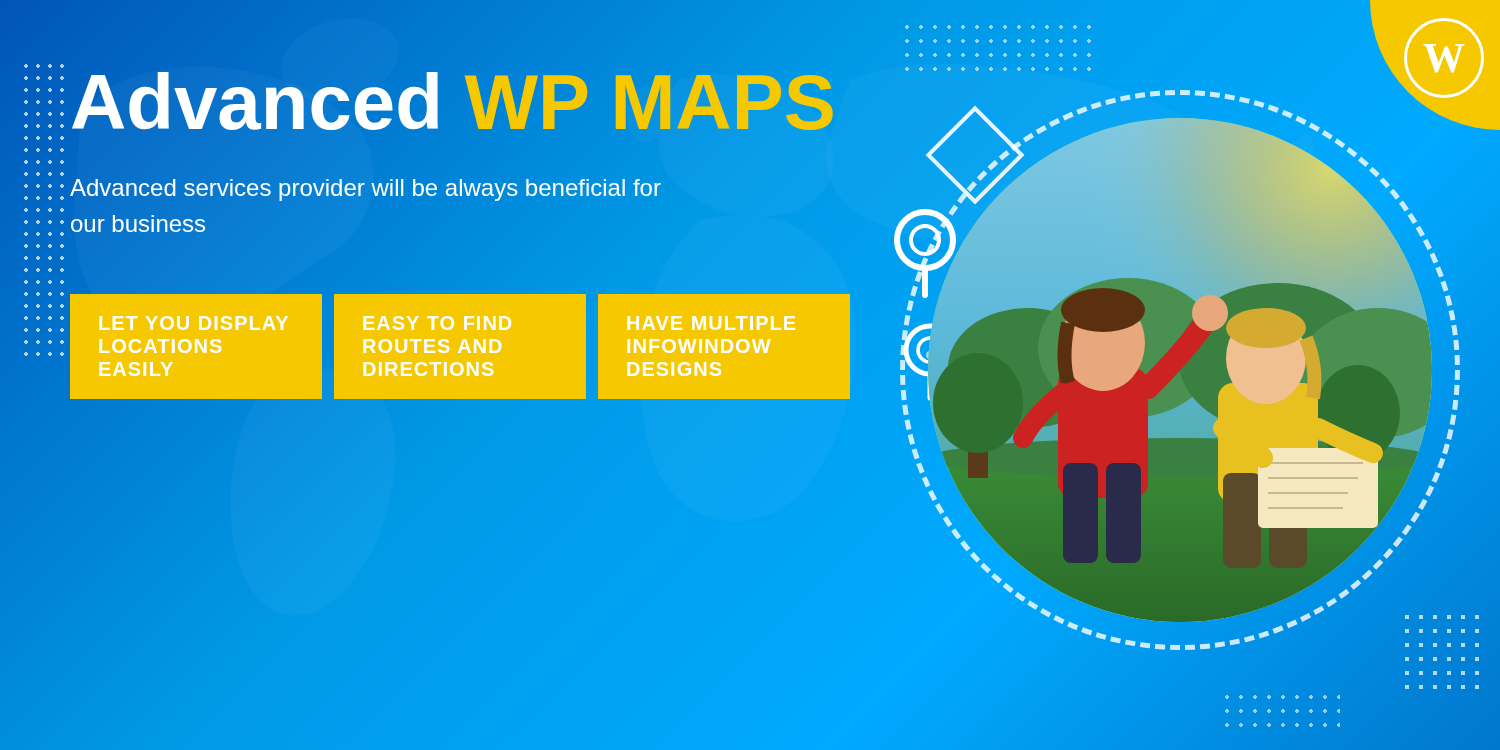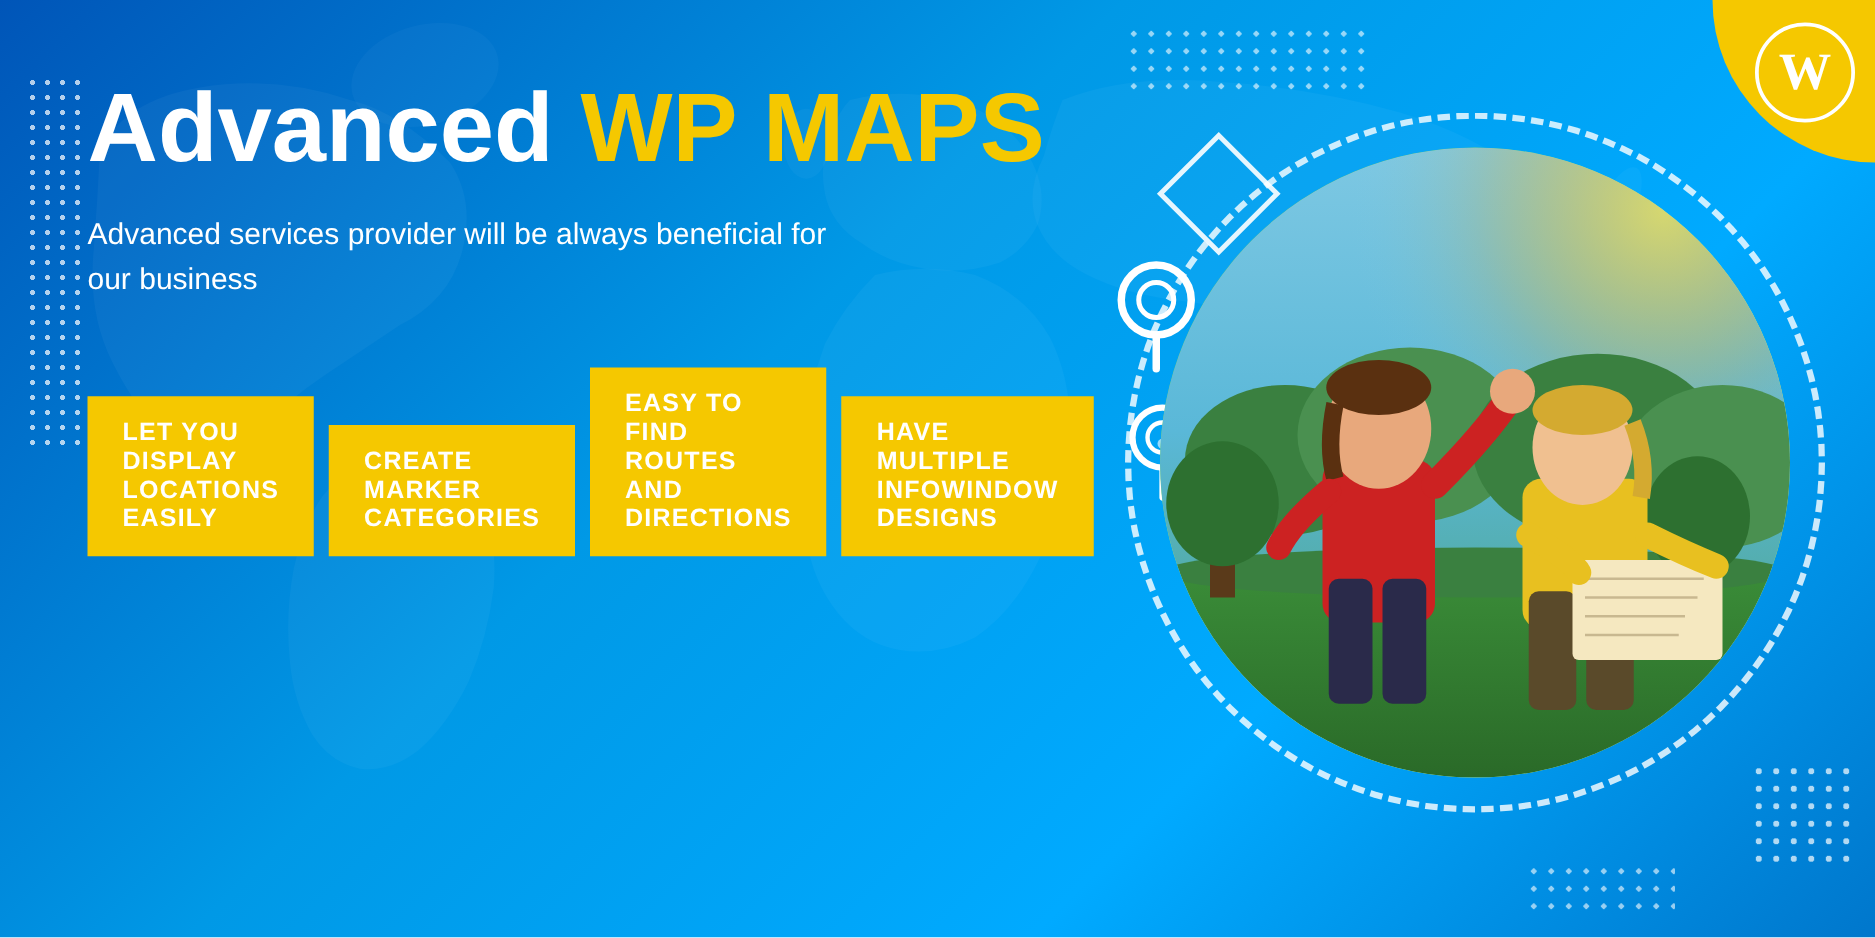--- a/index.html
+++ b/index.html
@@ -262,21 +262,20 @@
 
   <div class="content">
     <div class="headline">
       <div>
         <span class="white">Advanced </span><span class="yellow">WP MAPS</span>
       </div>
     </div>
     <p class="subtitle">Advanced services provider will be always beneficial for our business</p>
     <div class="features">
       <button class="feature-btn">LET YOU DISPLAY LOCATIONS EASILY</button>
-      <button class="feature-btn">CREATE MARKER CATEGORIES</button>
       <button class="feature-btn">EASY TO FIND ROUTES AND DIRECTIONS</button>
       <button class="feature-btn">HAVE MULTIPLE INFOWINDOW DESIGNS</button>
     </div>
   </div>
 
   <div class="photo-container">
     <div class="dashed-circle"></div>
     <div class="photo-clip">
       
       <svg width="504" height="504" viewBox="0 0 504 504" xmlns="http://www.w3.org/2000/svg">

